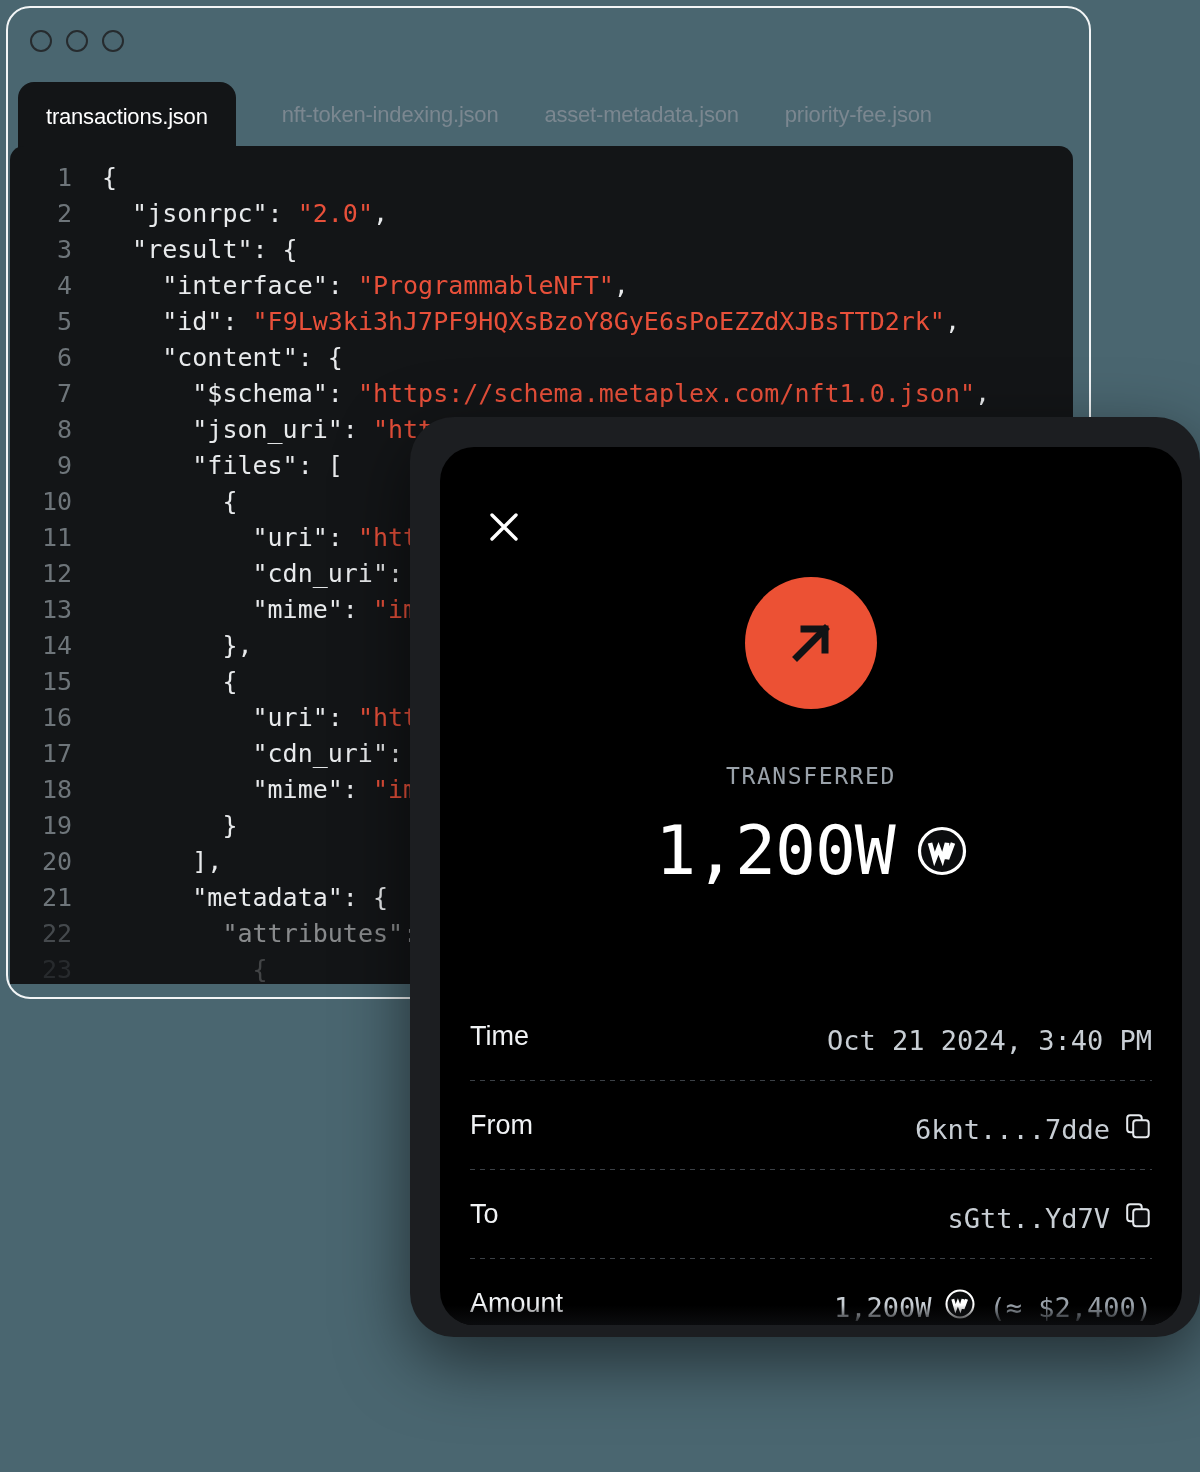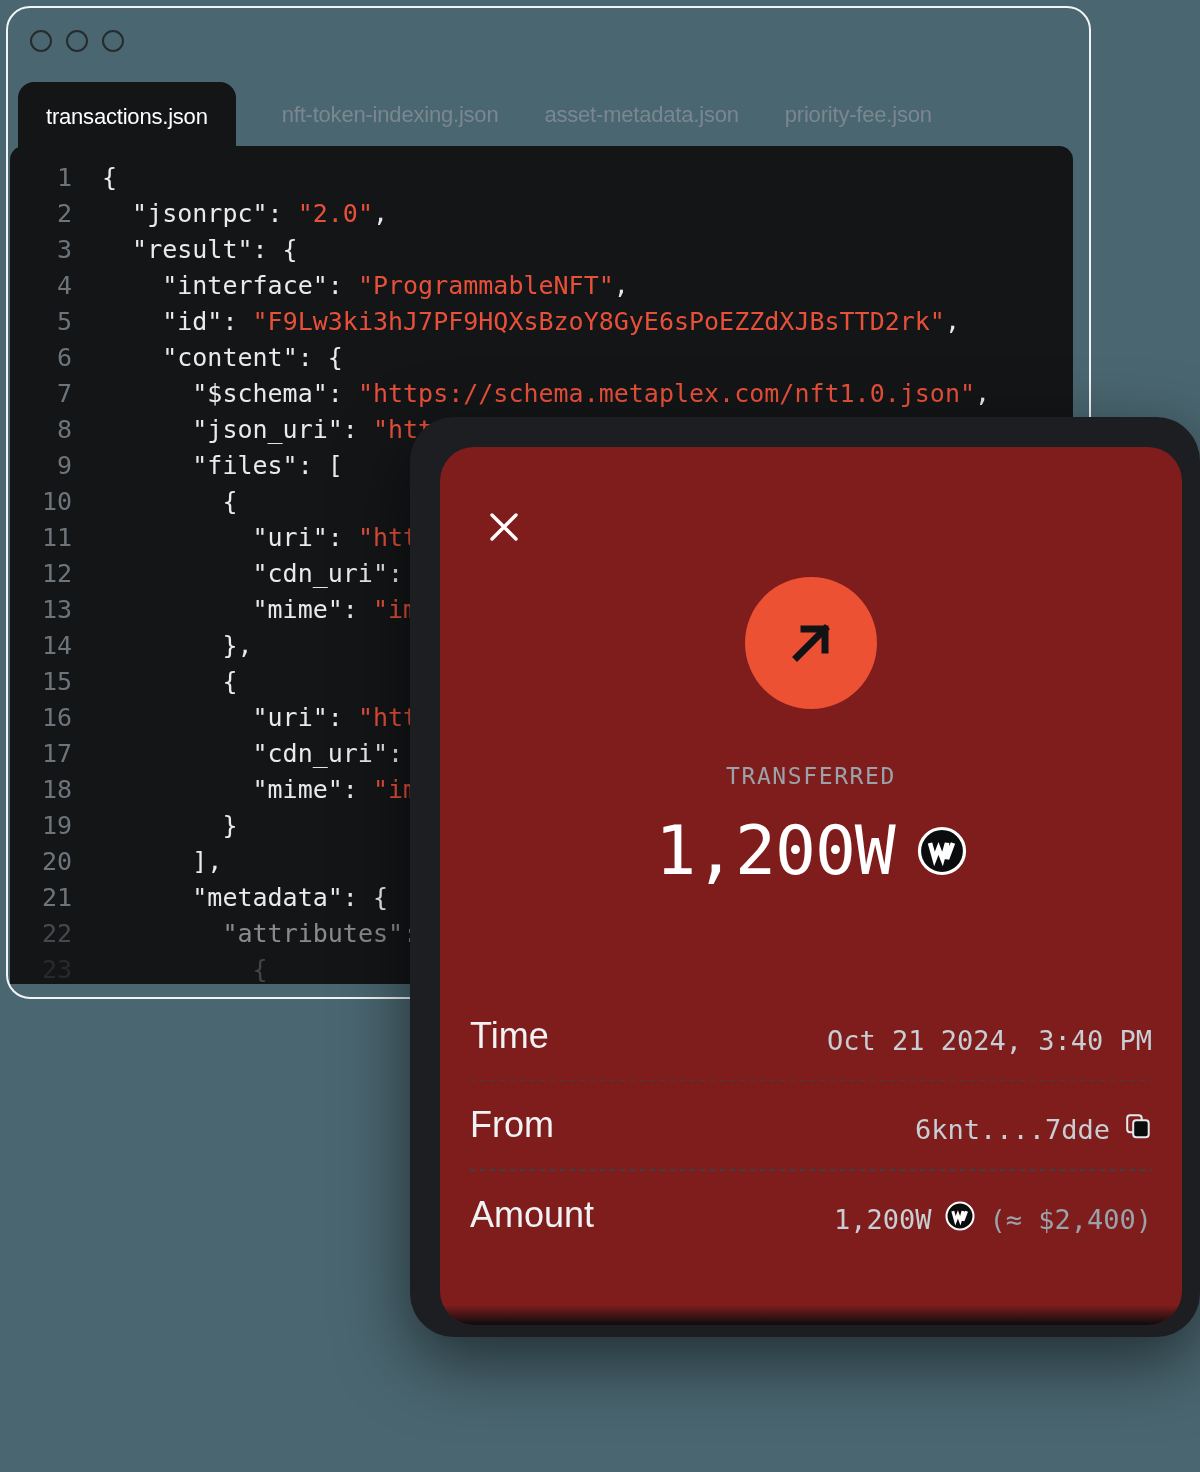--- a/index.html
+++ b/index.html
@@ -55,21 +55,21 @@
   .fade-23{ opacity:.22; }
 
   
   .bezel{
     position:absolute; left:410px; top:417px; width:790px; height:920px;
     background:#1c1e21; border-radius:44px;
     box-shadow:0 24px 70px rgba(0,0,0,.55);
   }
   .card{
     position:absolute; left:440px; top:447px; width:742px; height:878px;
-    background:#7f1d1d; border-radius:34px; overflow:hidden;
+    background:#000000; border-radius:34px; overflow:hidden;
   }
   .close-btn{
     position:absolute; left:42px; top:58px; width:44px; height:44px;
   }
   .close-btn svg{ display:block; }
 
   .hero{ position:absolute; left:0; top:130px; width:100%; text-align:center; }
   .circle{
     width:132px; height:132px; border-radius:50%; background:#ec5134;
     margin:0 auto 54px auto; display:flex; align-items:center; justify-content:center;
@@ -84,21 +84,21 @@
   .amount-big{
     font-family:"DejaVu Sans Mono", monospace;
     font-size:68px; color:#ffffff; letter-spacing:-1px;
   }
 
   .details{ position:absolute; left:30px; top:545px; width:682px; }
   .row{
     display:flex; align-items:center; justify-content:space-between;
     height:88px;
   }
-  .row-label{ font-size:36px; color:#f0f2f4; }
+  .row-label{ font-size:27px; color:#f0f2f4; }
   .row-value{
     font-family:"DejaVu Sans Mono", monospace;
     font-size:27px; color:#c8ced4; display:flex; align-items:center; gap:14px;margin-top:8px;
   }
   .divider{
     height:1px;
     background-image:linear-gradient(to right,#3b4046 0 5px, transparent 5px 10px);
     background-size:10px 1px; background-repeat:repeat-x;
   }
   .usd{ color:#9aa2aa; }
@@ -172,20 +172,30 @@
           <div class="row-label">From</div>
           <div class="row-value">
             <span>6knt....7dde</span>
             <span><svg width="28" height="28" viewBox="0 0 28 28">
                 <rect x="3.2" y="3.2" width="14.5" height="17" rx="3" fill="none" stroke="#e6eaee" stroke-width="2"></rect>
                 <rect x="9.2" y="8.2" width="15.5" height="17" rx="3" fill="#0b0c0e" stroke="#e6eaee" stroke-width="2"></rect>
               </svg></span>
           </div>
         </div>
         <div class="divider"></div>
+        <div class="row">
+          <div class="row-label">To</div>
+          <div class="row-value">
+            <span>sGtt..Yd7V</span>
+            <span><svg width="28" height="28" viewBox="0 0 28 28">
+                <rect x="3.2" y="3.2" width="14.5" height="17" rx="3" fill="none" stroke="#e6eaee" stroke-width="2"></rect>
+                <rect x="9.2" y="8.2" width="15.5" height="17" rx="3" fill="#0b0c0e" stroke="#e6eaee" stroke-width="2"></rect>
+              </svg></span>
+          </div>
+        </div>
         <div class="divider"></div>
         <div class="row">
           <div class="row-label">Amount</div>
           <div class="row-value">
             <span>1,200W</span>
             <span><svg width="30" height="30" viewBox="0 0 50 50">
                 <circle cx="25" cy="25" r="22.5" fill="#0b0c0e" stroke="#ffffff" stroke-width="3.4"></circle>
                 <path d="M13 17 L17.5 33 L21.5 22.5 L25.5 33 L30 17 L30 33 L36 17" fill="none" stroke="#ffffff" stroke-width="5" stroke-linejoin="miter"></path>
               </svg></span>
             <span class="usd">(≈ $2,400)</span>

